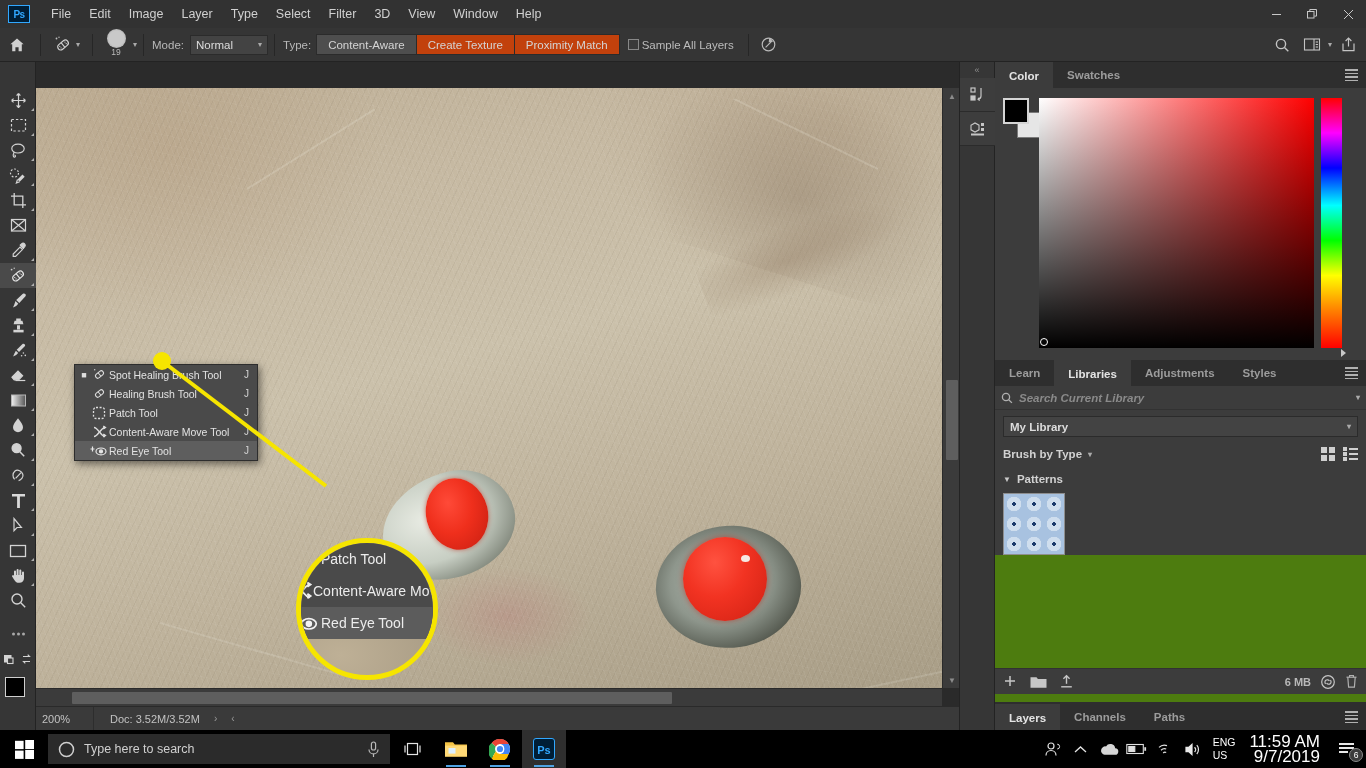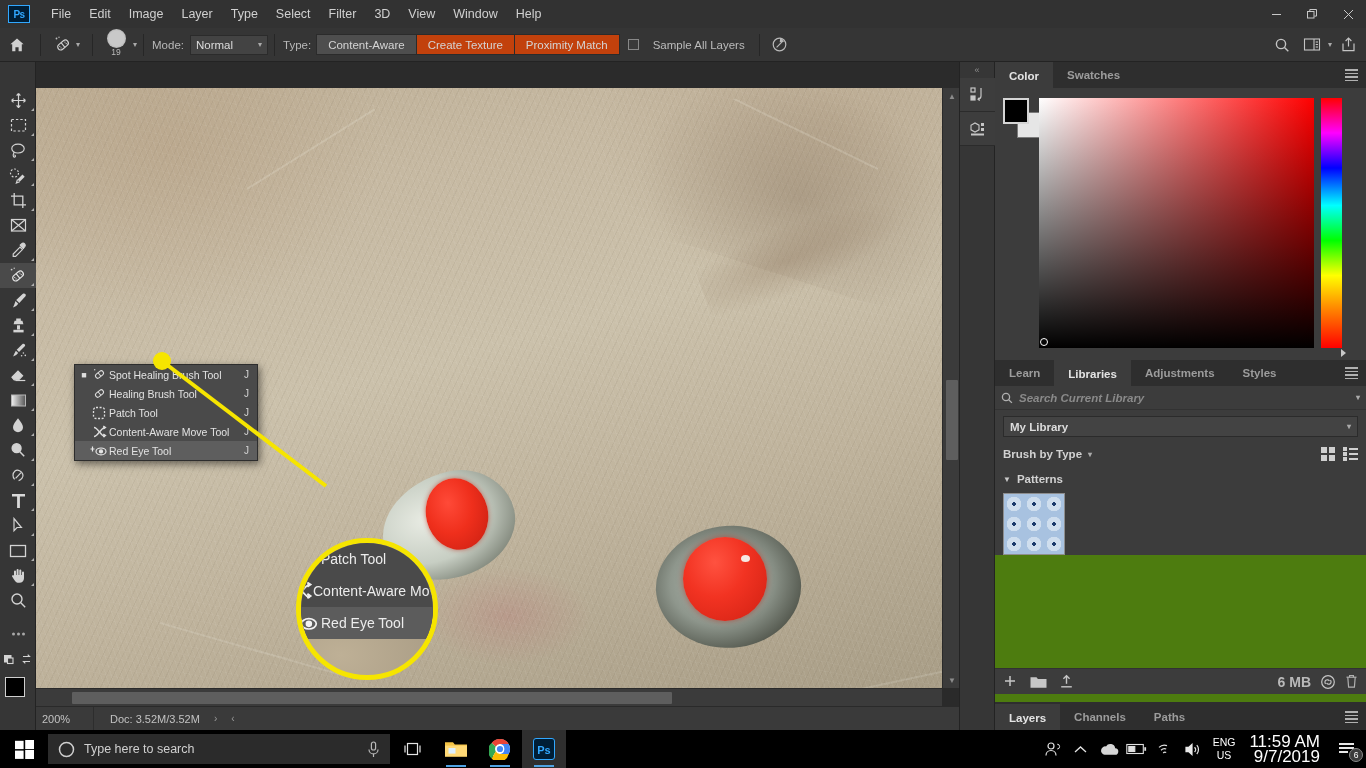--- a/index.html
+++ b/index.html
@@ -62,21 +62,21 @@
     display: flex; align-items: center; justify-content: space-between;
     padding: 0 5px;
   }
   .seg-group { display: flex; }
   .seg-btn {
     background: #c2410c; border: 1px solid #2b2b2b; color: #d4d4d4;
     font-size: 11.5px; height: 21px; padding: 0 11px;
     display: flex; align-items: center; margin-left: -1px;
   }
   .seg-btn.active { background: #4e4e4e; }
-  .chk-wrap { display: flex; align-items: center; gap: 14px; margin: 0 8px; }
+  .chk-wrap { display: flex; align-items: center; gap: 3px; margin: 0 8px; }
   .chkbox {
     width: 11px; height: 11px; border: 1px solid #888; background: #3a3a3a;
   }
   .chk-lbl { color: #bbb; font-size: 11.5px; }
   .opt-right { position: absolute; right: 4px; display: flex; align-items: center; gap: 2px; }
   .opt-ico { width: 28px; height: 26px; display: flex; align-items: center; justify-content: center; }
 
   
   .tabbar {
     position: absolute; top: 62px; left: 0; width: 1366px; height: 26px;
@@ -362,21 +362,21 @@
       radial-gradient(circle at 10px 10px, rgba(255,255,255,0.45) 7px, transparent 7.5px);
     background-size: 20px 20px, 20px 20px;
   }
   .lib-footer {
     position: absolute; left: 0; right: 0; bottom: 36px; height: 26px;
     background: #3c3c3c; border-top: 1px solid #323232;
     display: flex; align-items: center; padding: 0 8px; gap: 12px;
   }
   .lib-footer-right {
     position: absolute; right: 8px; display: flex; align-items: center; gap: 9px;
-    color: #b9b9b9; font-size: 14px;
+    color: #b9b9b9; font-size: 11px;
   }
   .layers-tabs {
     position: absolute; left: 0; right: 0; bottom: 0; height: 28px;
     background: #2e2e2e; display: flex; align-items: flex-end;
   }
 
   
   .taskbar {
     position: absolute; left: 0; bottom: 0; width: 1366px; height: 38px;
     background: #000; display: flex; align-items: center;
@@ -401,21 +401,21 @@
   .tb-icon.active { background: #2f2f2f; }
   .tray {
     position: absolute; right: 0; display: flex; align-items: center;
     height: 38px; gap: 0;
   }
   .tray-ico {
     width: 28px; height: 38px; display: flex; align-items: center;
     justify-content: center; color: #e8e8e8;
   }
   .tray-lang {
-    display: flex; flex-direction: column; align-items: center;
+    display: flex; flex-direction: column; 
     justify-content: center; color: #fff; font-size: 10.5px;
     line-height: 13px; padding: 0 6px;
   }
   .tray-clock {
     display: flex; flex-direction: column; align-items: flex-end;
     justify-content: center; color: #fff; font-size: 17px;
     line-height: 15px; padding: 0 8px;
   }
   .notif {
     width: 38px; height: 38px; display: flex; align-items: center;

